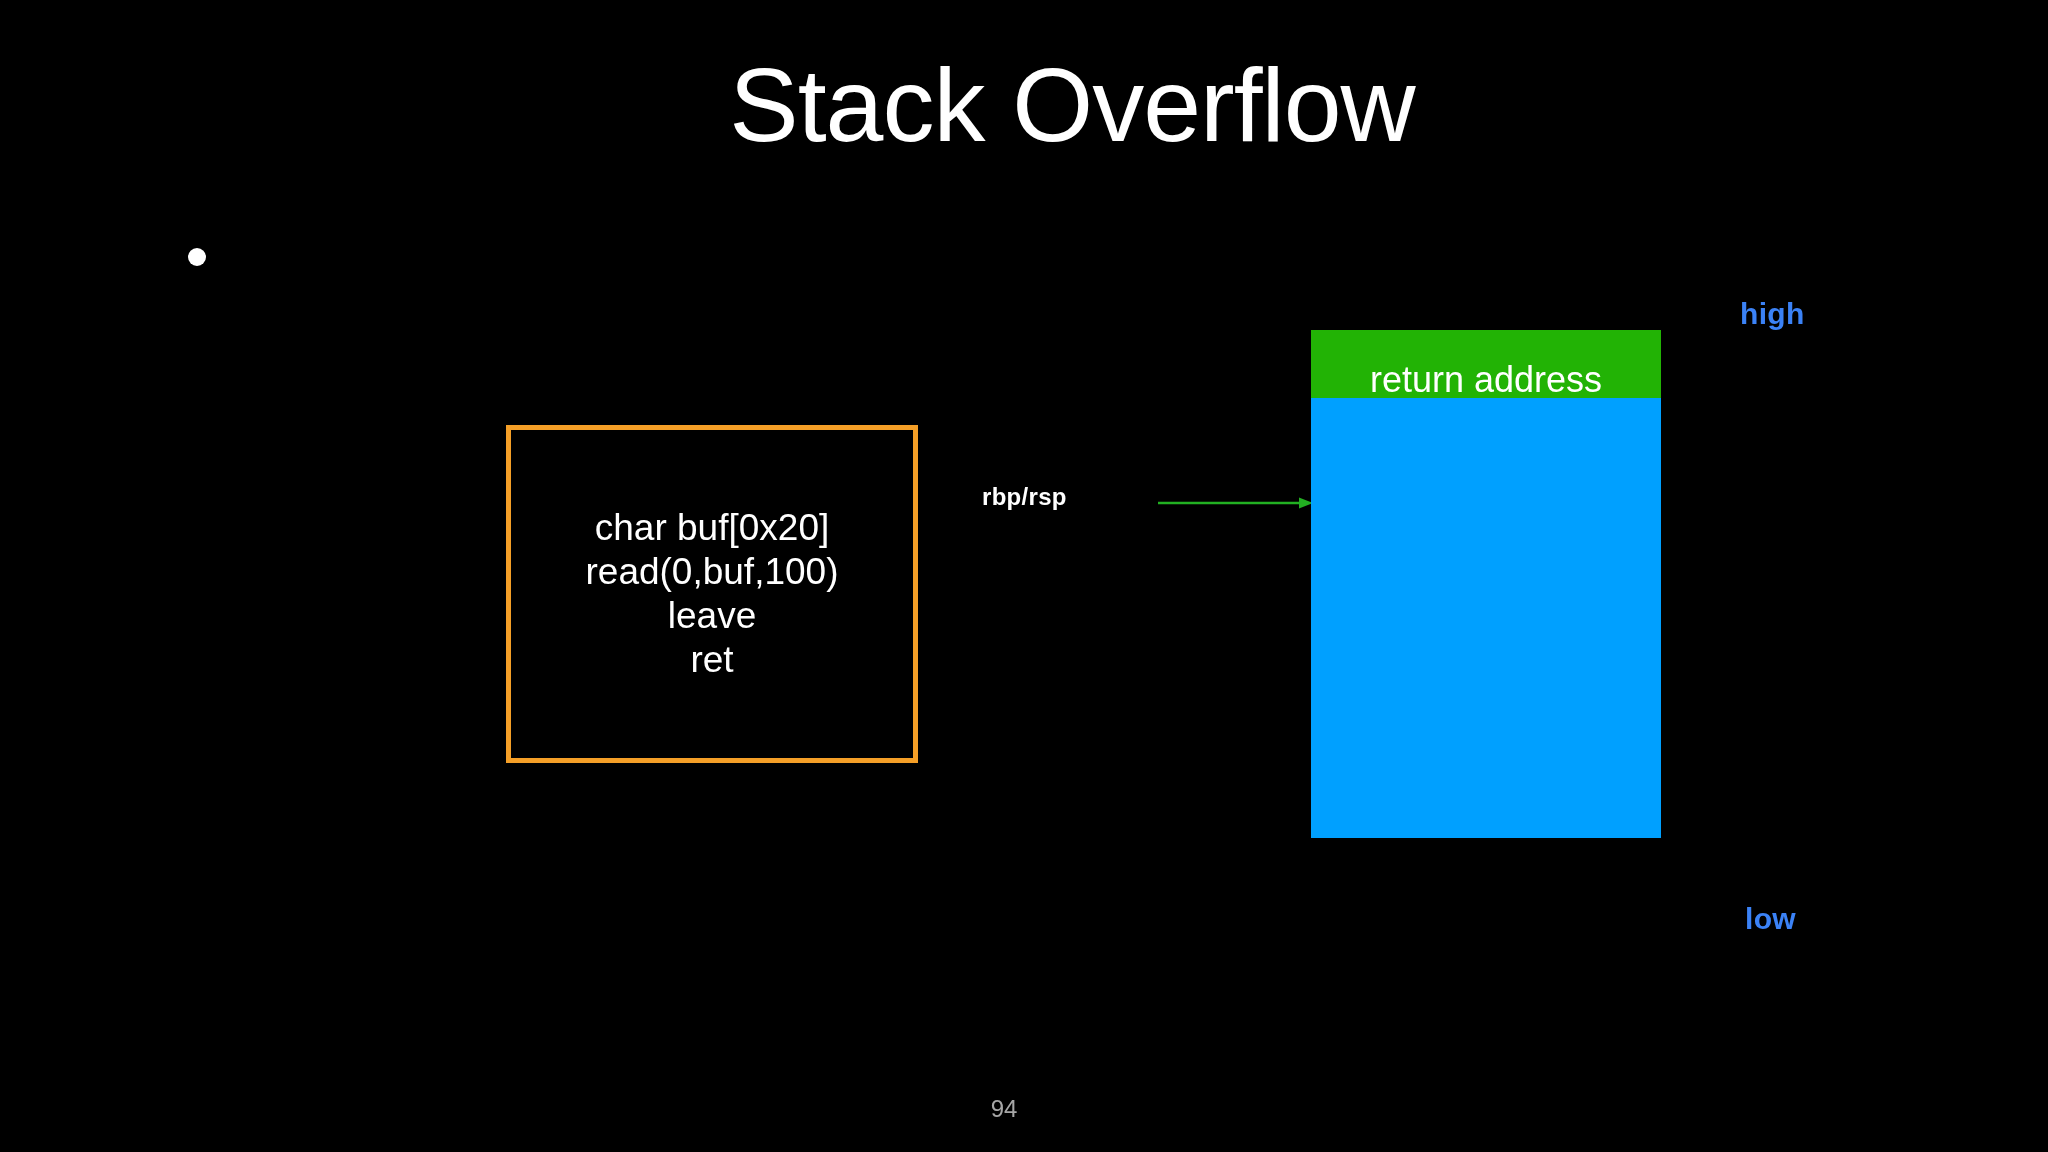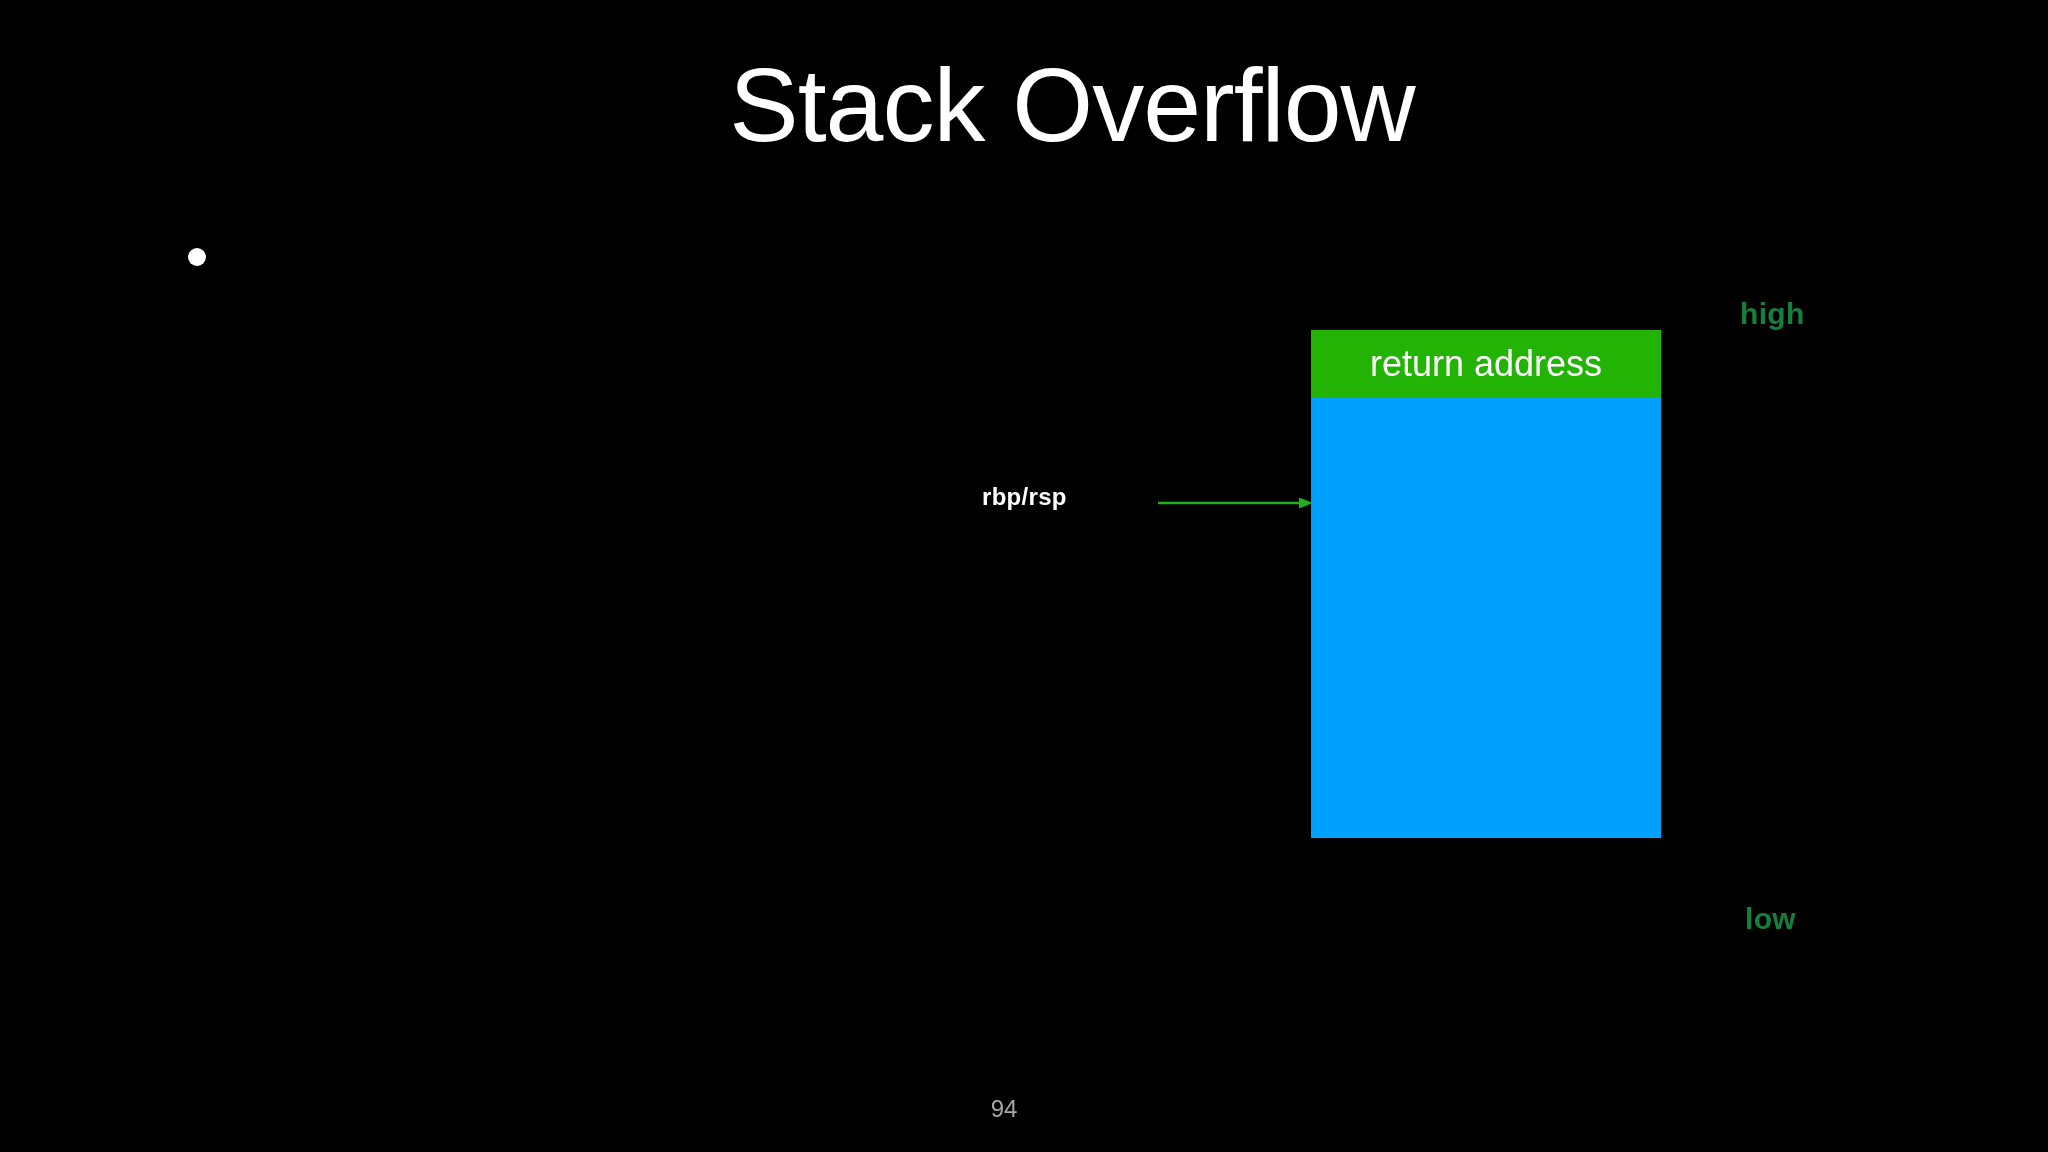--- a/index.html
+++ b/index.html
@@ -111,34 +111,34 @@
     position: absolute;
     left: 1263px;
     top: 330px;
     width: 350px;
     height: 580px;
   }
   .stack-cell {
     width: 100%;
     box-sizing: border-box;
     display: flex;
-    align-items: center;
+    align-items: flex-end;
     justify-content: center;
     color: #ffffff;
     font-size: 36px;
     line-height: 1;
   }
   .cell-ret   { height: 68px;  background: #22b305; }
   .cell-rbp   { height: 72px;  background: #003d7a; }
   .cell-buf   { height: 440px; background: #00a0ff; }
 
   
   .mem-label {
     position: absolute;
-    color: #15803d;
+    color: #3b82f6;
     font-size: 30px;
     font-weight: bold;
     white-space: nowrap;
     letter-spacing: 0.3px;
     text-align: center;
   }
   .mem-high { left: 1692px; top: 297px; }
   .mem-low  { left: 1697px; top: 902px; }
 
   
@@ -157,20 +157,26 @@
 <body>
 
 <div class="slide">
 
   <div class="slide-title">Stack Overflow</div>
 
   <div class="bullet-row">
     <span class="bullet-dot"></span>
   </div>
 
+  <div class="code-box">
+    <div class="code-line">char buf[0x20]</div>
+    <div class="code-line">read(0,buf,100)</div>
+    <div class="code-line">leave</div>
+    <div class="code-line">ret</div>
+  </div>
 
   <div class="rsp-label">rbp/rsp</div>
 
   <svg class="rsp-arrow" viewBox="0 0 155 30">
     <line x1="0" y1="15" x2="146" y2="15" stroke="#22b022" stroke-width="2.5"></line>
     <polygon points="155,15 141,9.5 141,20.5" fill="#22b022"></polygon>
   </svg>
 
   <div class="stack">
     <div class="stack-cell cell-ret">

